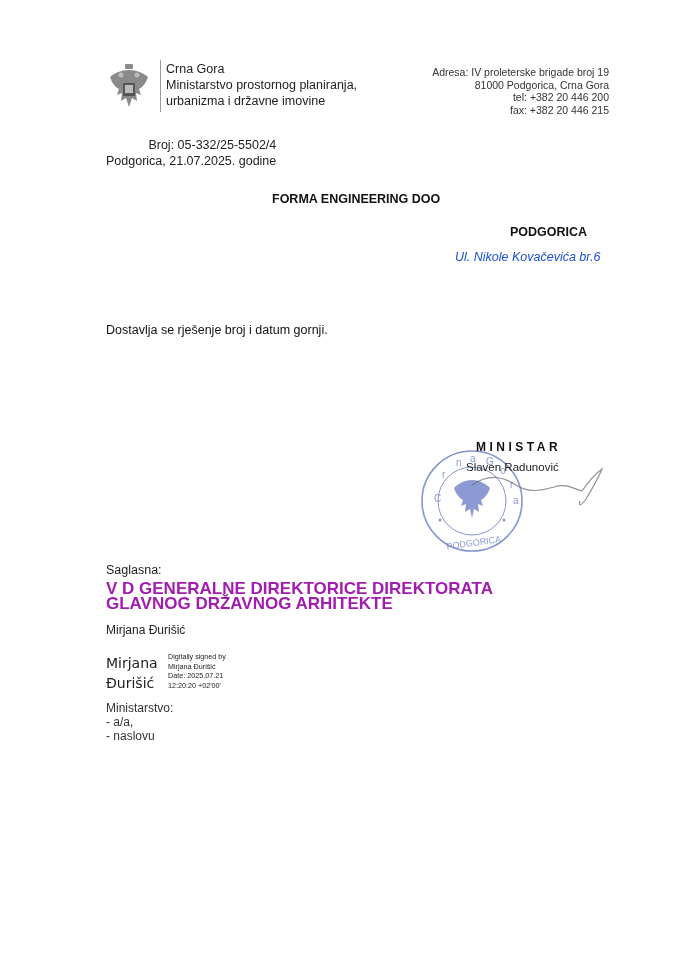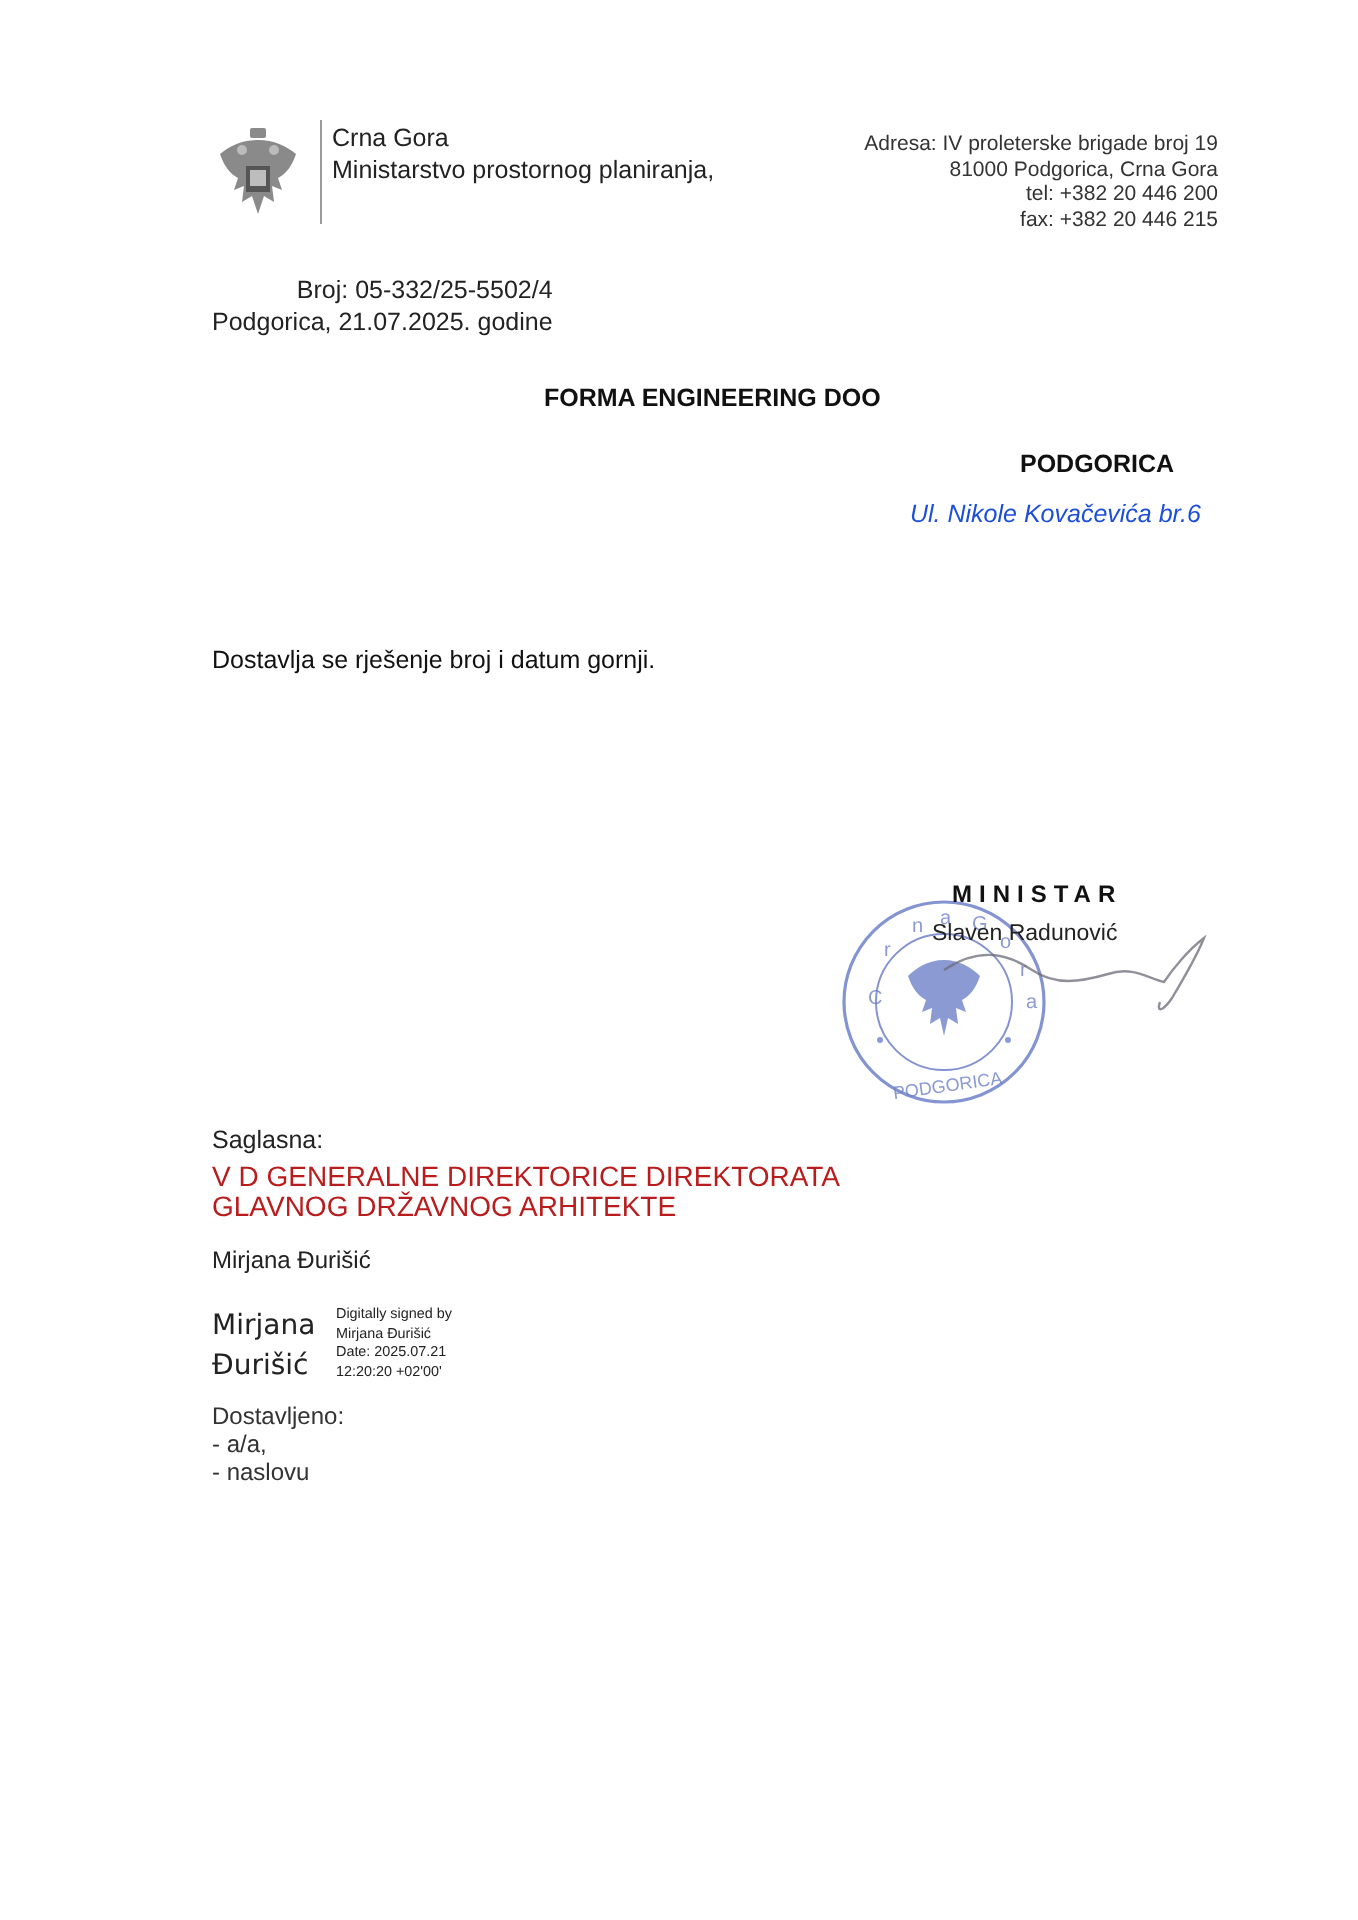--- a/index.html
+++ b/index.html
@@ -60,21 +60,21 @@
       left: 416px; top: 446px; width: 112px; height: 110px;
     }
     .signature {
       left: 470px; top: 455px; width: 150px; height: 60px;
     }
 
     .consent-label {
       left: 106px; top: 563px; font-size: 12.5px; color: #222;
     }
     .consent-title {
-      left: 106px; top: 581px; font-size: 14px; font-weight: normal; line-height: 15px; color: #b91c1c;
+      left: 106px; top: 581px; font-size: 17px; font-weight: bold; line-height: 15px; color: #a21caf;
     }
     .consent-person {
       left: 106px; top: 623px; font-size: 12px; color: #222;
     }
 
     
     .dsig-name {
       left: 106px; top: 653px; font-family: "DejaVu Sans", sans-serif; font-size: 14px; line-height: 20px; color: #222;
     }
     .dsig-meta {
@@ -97,20 +97,21 @@
     <rect x="17" y="20" width="12" height="13" fill="#555"></rect>
     <rect x="19" y="22" width="8" height="8" fill="#bdbdbd"></rect>
     <circle cx="15" cy="12" r="2.5" fill="#bbb"></circle>
     <circle cx="31" cy="12" r="2.5" fill="#bbb"></circle>
   </svg>
 </div>
 <div class="abs vline"></div>
 <div class="abs org">
   <div>Crna Gora</div>
   <div>Ministarstvo prostornog planiranja,</div>
+  <div>urbanizma i državne imovine</div>
 </div>
 <div class="abs address">
   <div>Adresa: IV proleterske brigade broj 19</div>
   <div>81000 Podgorica, Crna Gora</div>
   <div>tel: +382 20 446 200</div>
   <div>fax: +382 20 446 215</div>
 </div>
 
 <div class="abs ref">
   <div>Broj: 05-332/25-5502/4</div>
@@ -167,16 +168,16 @@
   <div>Đurišić</div>
 </div>
 <div class="abs dsig-meta">
   <div>Digitally signed by</div>
   <div>Mirjana Đurišić</div>
   <div>Date: 2025.07.21</div>
   <div>12:20:20 +02'00'</div>
 </div>
 
 <div class="abs delivery">
-  <div>Dostavljeno:</div>
+  <div>Ministarstvo:</div>
   <div>- a/a,</div>
   <div>- naslovu</div>
 </div>
 
 </body></html>

